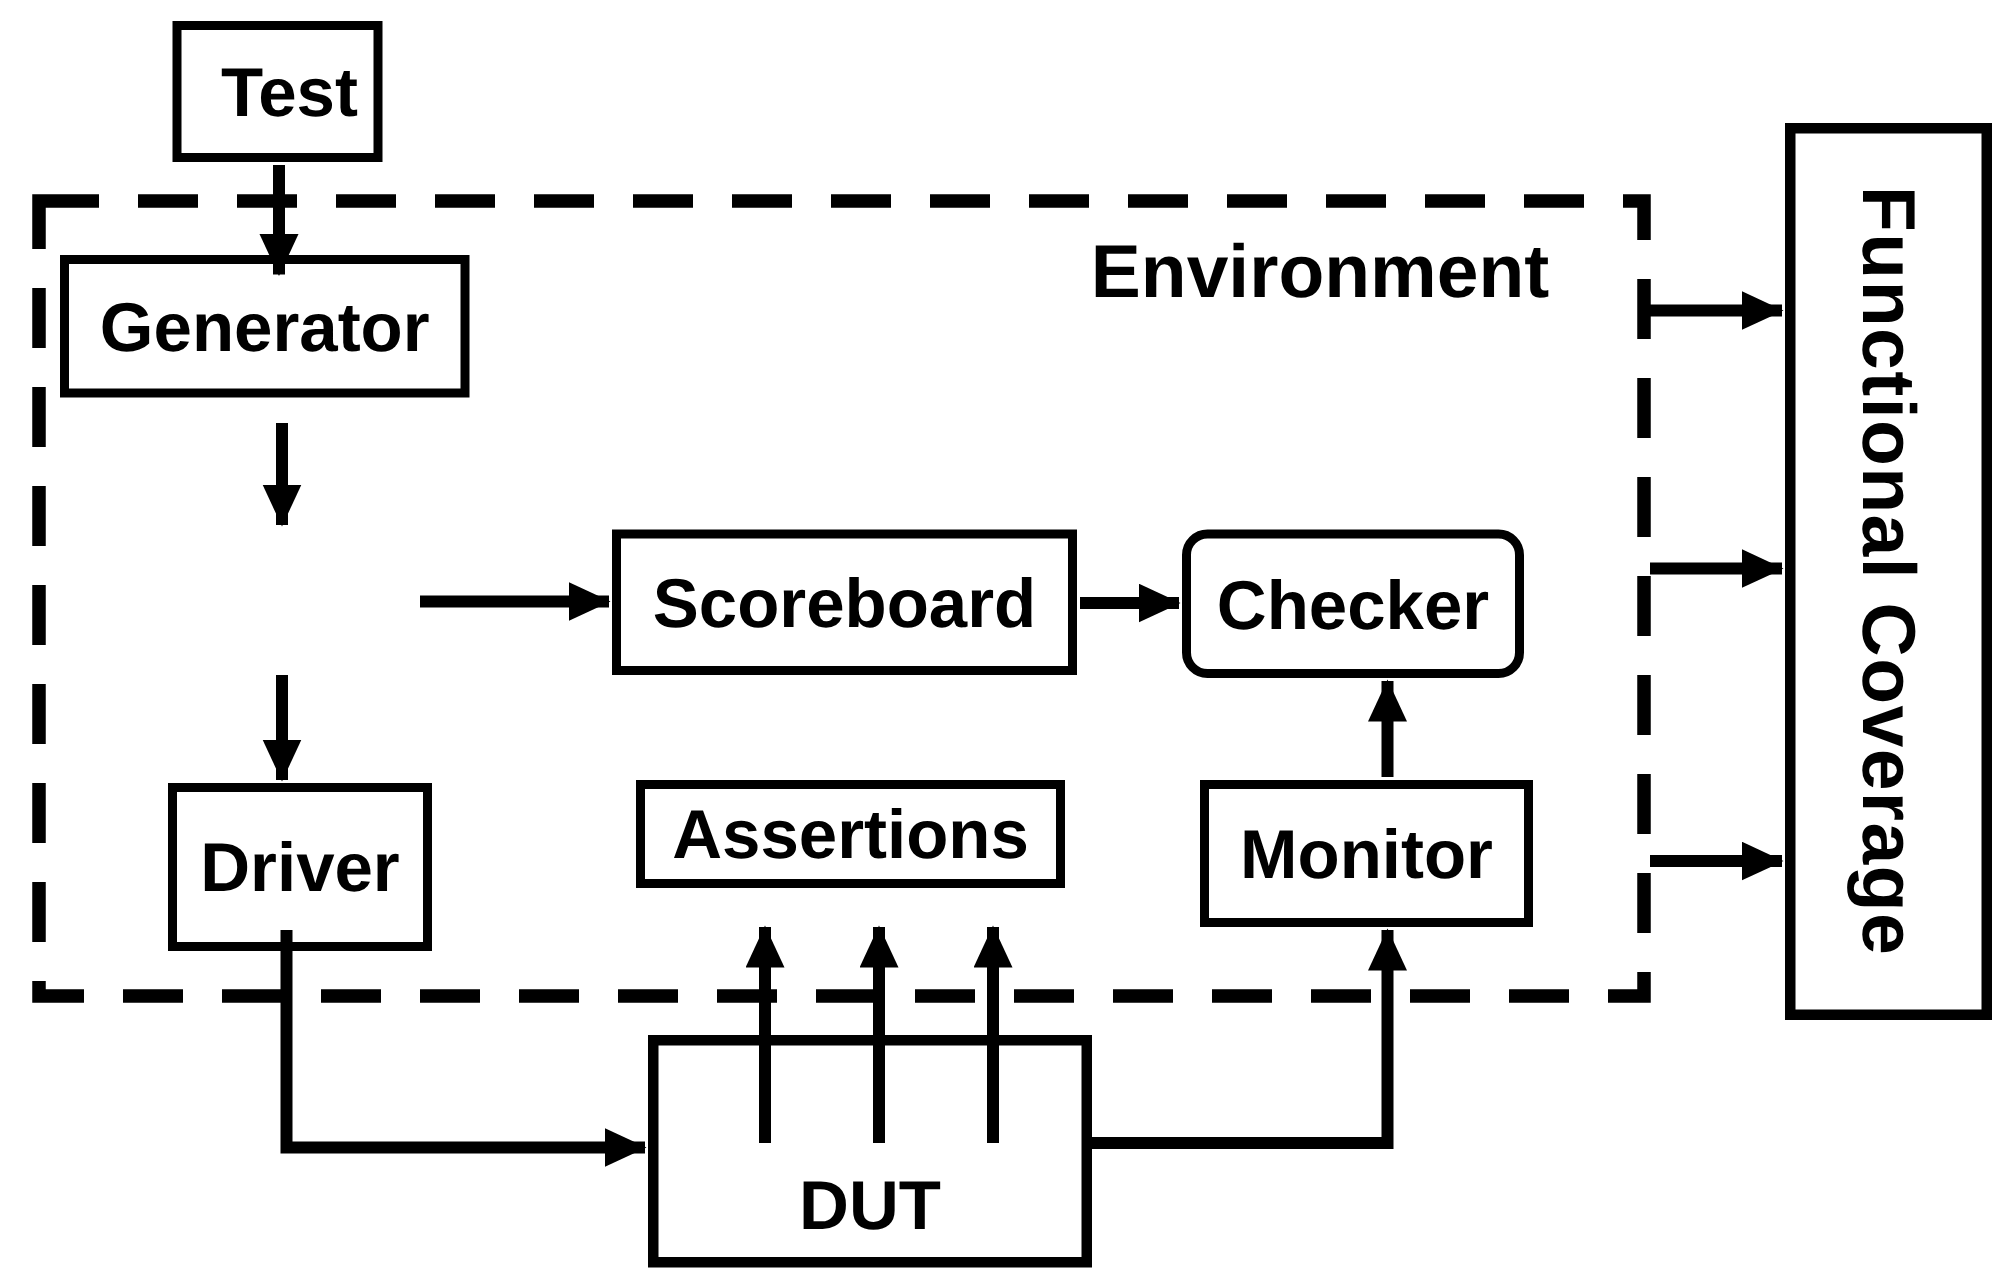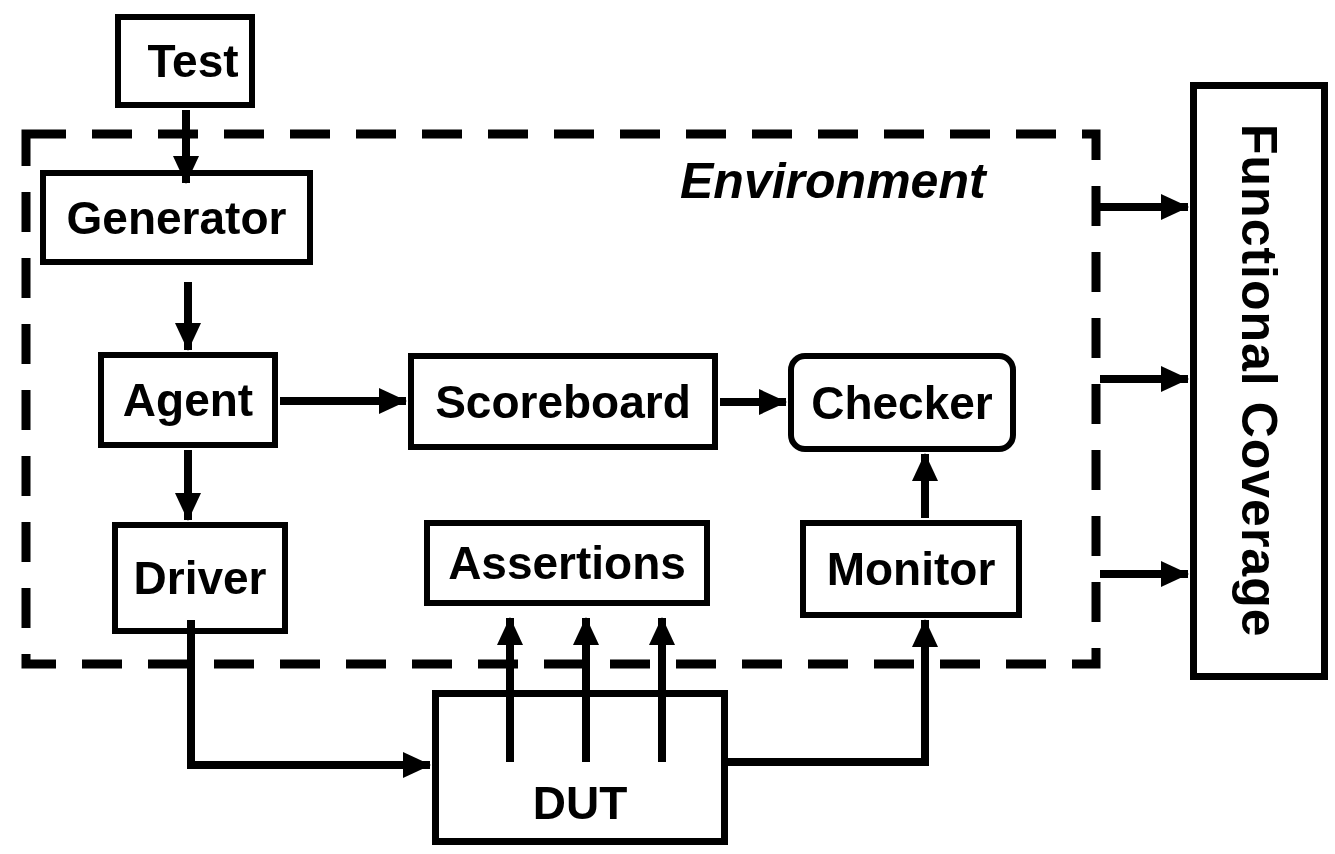--- a/index.html
+++ b/index.html
@@ -43,21 +43,21 @@
     white-space: nowrap;
     line-height: 1;
   }
   
   #node-test        { left: 115px; top: 14px;  width: 140px; height: 94px; padding-left: 16px; }
   #node-generator   { left: 40px;  top: 170px; width: 273px; height: 95px; }
   #node-agent       { left: 98px;  top: 352px; width: 180px; height: 96px; }
   #node-scoreboard  { left: 408px; top: 353px; width: 310px; height: 97px; }
   #node-checker     { left: 788px; top: 353px; width: 228px; height: 99px; border-radius: 17px; }
   #node-driver      { left: 112px; top: 522px; width: 176px; height: 112px; }
-  #node-assertions  { left: 424px; top: 520px; width: 286px; height: 86px; }
+  #node-assertions  { left: 424px; top: 520px; width: 286px; height: 72px; }
   #node-monitor     { left: 800px; top: 520px; width: 222px; height: 98px; }
   #node-dut {
     left: 432px; top: 690px; width: 296px; height: 155px;
     border-width: 7px;
     align-items: flex-end;
     z-index: 1;              
   }
   #node-dut span { padding-bottom: 12px; }
   #node-fc {
     left: 1190px; top: 82px; width: 138px; height: 598px;
@@ -68,42 +68,38 @@
     writing-mode: vertical-rl; 
     font-size: 50px;
     letter-spacing: 1px;
   }
   
   #env-label {
     position: absolute;
     top: 156px;
     left: 680px;
     width: 400px;
-    text-align: left;
+    text-align: center;
     font-weight: bold;
-    font-style: italic;
     font-size: 50px;
     color: #000000;
     z-index: 2;
     line-height: 1;
   }
 </style>
 </head>
 <body>
 
 <div id="stage">
 
   <div class="node" id="node-test">
     <span>Test</span>
   </div>
   <div class="node" id="node-generator">
     <span>Generator</span>
-  </div>
-  <div class="node" id="node-agent">
-    <span>Agent</span>
   </div>
   <div class="node" id="node-scoreboard">
     <span>Scoreboard</span>
   </div>
   <div class="node" id="node-checker">
     <span>Checker</span>
   </div>
   <div class="node" id="node-driver">
     <span>Driver</span>
   </div>

